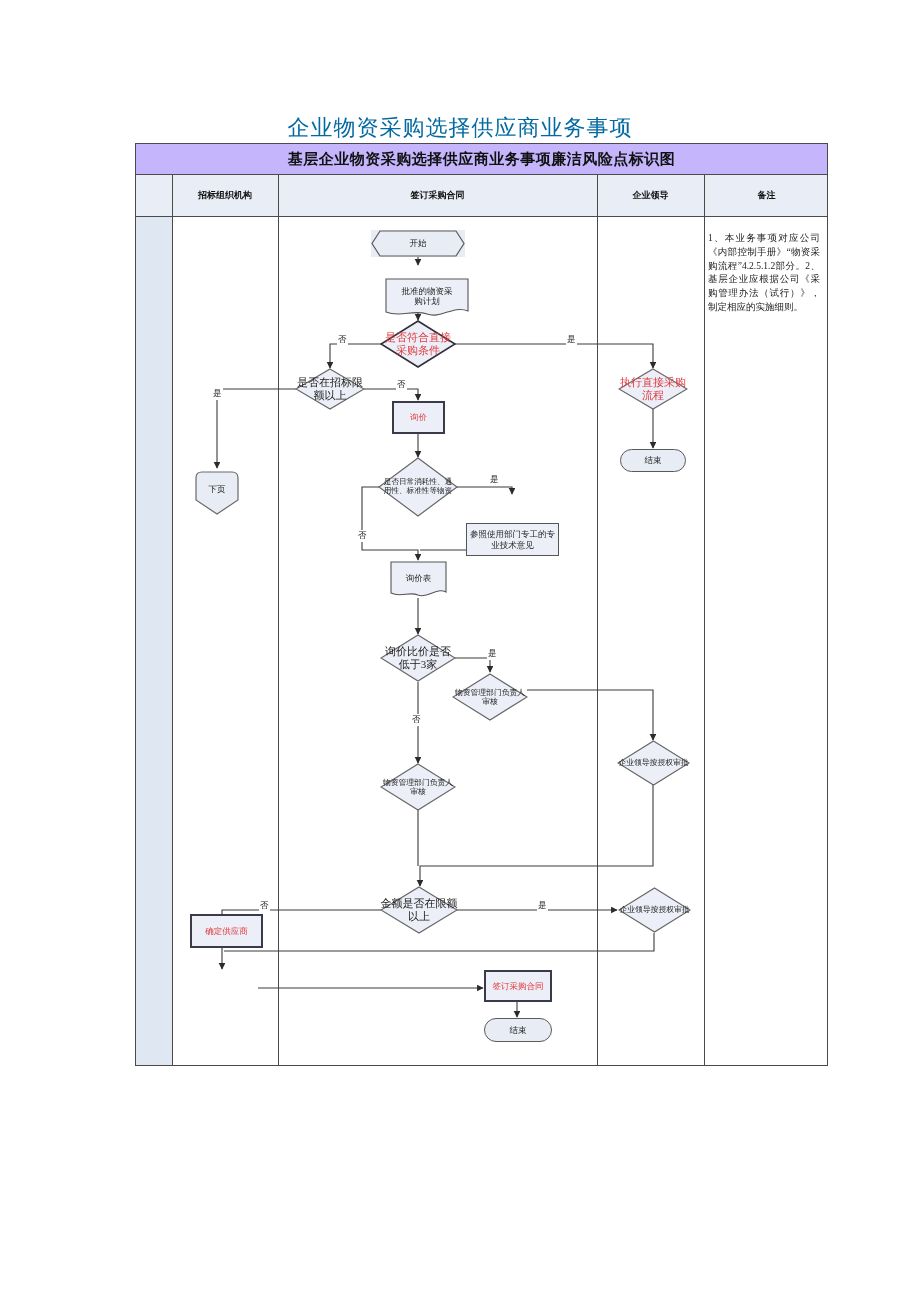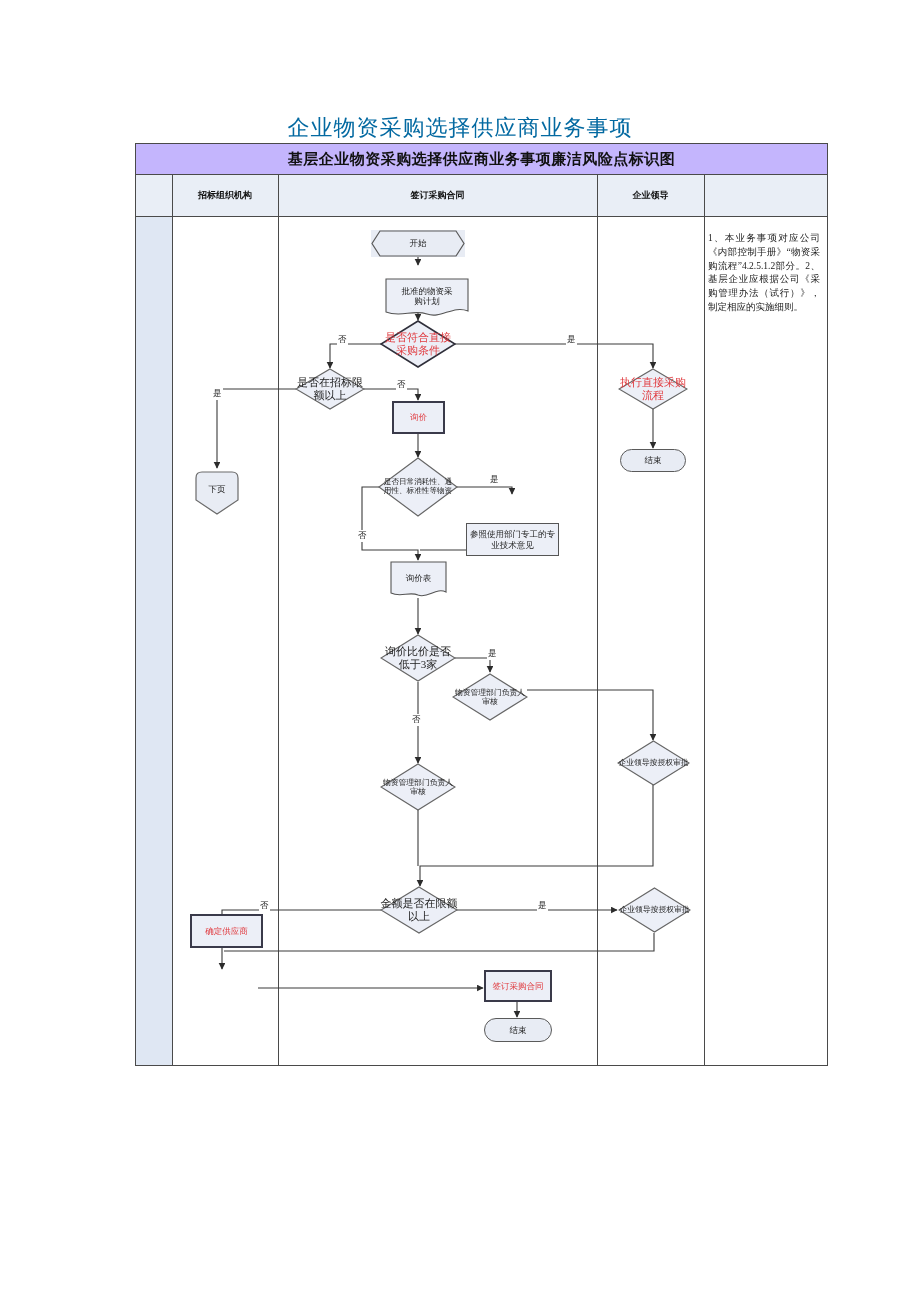--- a/index.html
+++ b/index.html
@@ -129,20 +129,21 @@
 
   <div class="title-row">基层企业物资采购选择供应商业务事项廉洁风险点标识图</div>
 
   <div class="col-tint"></div>
 
   <div class="header-row">
     <div class="hcell" style="left:0;width:36px;"></div>
     <div class="hcell" style="left:36px;width:106px;">招标组织机构</div>
     <div class="hcell" style="left:142px;width:319px;">签订采购合同</div>
     <div class="hcell" style="left:461px;width:107px;">企业领导</div>
+    <div class="hcell" style="left:568px;width:125px;">备注</div>
   </div>
 
   <div class="vline" style="left:36px;"></div>
   <div class="vline" style="left:142px;"></div>
   <div class="vline" style="left:461px;"></div>
   <div class="vline" style="left:568px;"></div>
 </div>
 
 <div class="remarks">1、本业务事项对应公司《内部控制手册》“物资采购流程”4.2.5.1.2部分。2、基层企业应根据公司《采购管理办法（试行）》，制定相应的实施细则。</div>
 

